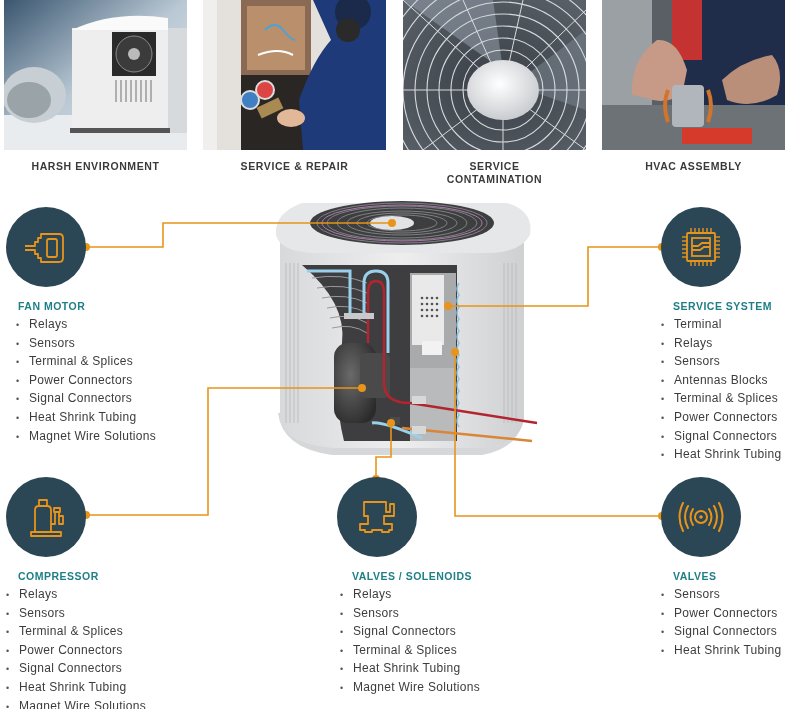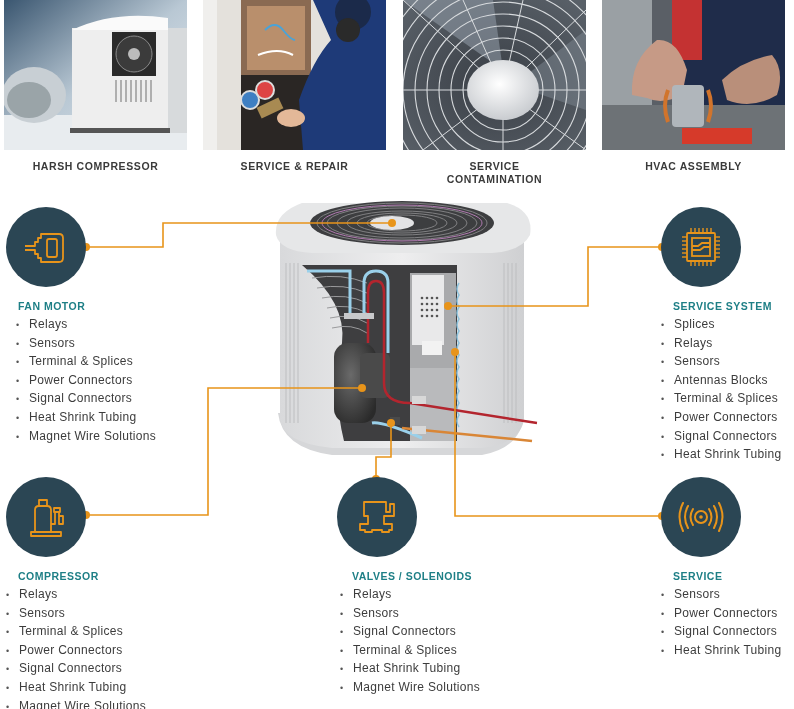--- a/index.html
+++ b/index.html
@@ -51,21 +51,21 @@
       <line x1="122" y1="80" x2="122" y2="102"></line>
         <line x1="127" y1="80" x2="127" y2="102"></line>
       <line x1="132" y1="80" x2="132" y2="102"></line>
         <line x1="137" y1="80" x2="137" y2="102"></line>
       <line x1="142" y1="80" x2="142" y2="102"></line>
         <line x1="147" y1="80" x2="147" y2="102"></line>
     </g>
     <rect x="66" y="128" width="100" height="5" fill="#555"></rect>
   </svg>
 </div>
-<div class="photo-label" style="left:4px;" data-name="photo-label-harsh-environment">HARSH COMPRESSOR</div>
+<div class="photo-label" style="left:4px;" data-name="photo-label-harsh-environment">HARSH ENVIRONMENT</div>
 
 <div class="photo" style="left:203px;" data-name="photo-service-repair">
   <svg viewBox="0 0 183 150" preserveAspectRatio="none">
     <rect width="183" height="150" fill="#e4e1dc"></rect>
     <rect x="0" y="0" width="14" height="150" fill="#f0efed"></rect>
     <rect x="38" y="0" width="70" height="80" fill="#8a6a52"></rect>
     <rect x="44" y="6" width="58" height="64" fill="#b98f6c"></rect>
     <path d="M62 30 q10 -10 18 0 t12 10" stroke="#4aa3d8" stroke-width="2" fill="none"></path>
     <path d="M55 55 q20 -8 35 0" stroke="#ffffff" stroke-width="2" fill="none"></path>
     <rect x="38" y="75" width="100" height="75" fill="#2a2624"></rect>
@@ -351,21 +351,21 @@
     <li data-name="list-item">Power Connectors</li>
     <li data-name="list-item">Signal Connectors</li>
     <li data-name="list-item">Heat Shrink Tubing</li>
     <li data-name="list-item">Magnet Wire Solutions</li>
   </ul>
 </div>
 
 <div class="cat" style="left:661px; top:300px;" data-name="category-control-system">
   <div class="cat-title" data-name="category-title-control-system">SERVICE SYSTEM</div>
   <ul data-name="control-system-product-list">
-    <li data-name="list-item">Splices</li>
+    <li data-name="list-item">Terminal</li>
     <li data-name="list-item">Relays</li>
     <li data-name="list-item">Sensors</li>
     <li data-name="list-item">Antennas Blocks</li>
     <li data-name="list-item">Terminal &amp; Splices</li>
     <li data-name="list-item">Power Connectors</li>
     <li data-name="list-item">Signal Connectors</li>
     <li data-name="list-item">Heat Shrink Tubing</li>
   </ul>
 </div>
 
@@ -388,21 +388,21 @@
     <li data-name="list-item">Relays</li>
     <li data-name="list-item">Sensors</li>
     <li data-name="list-item">Signal Connectors</li>
     <li data-name="list-item">Terminal &amp; Splices</li>
     <li data-name="list-item">Heat Shrink Tubing</li>
     <li data-name="list-item">Magnet Wire Solutions</li>
   </ul>
 </div>
 
 <div class="cat" style="left:661px; top:570px;" data-name="category-sensing">
-  <div class="cat-title" data-name="category-title-sensing">SERVICE</div>
+  <div class="cat-title" data-name="category-title-sensing">VALVES</div>
   <ul data-name="sensing-product-list">
     <li data-name="list-item">Sensors</li>
     <li data-name="list-item">Power Connectors</li>
     <li data-name="list-item">Signal Connectors</li>
     <li data-name="list-item">Heat Shrink Tubing</li>
   </ul>
 </div>
 
 <style>
   

